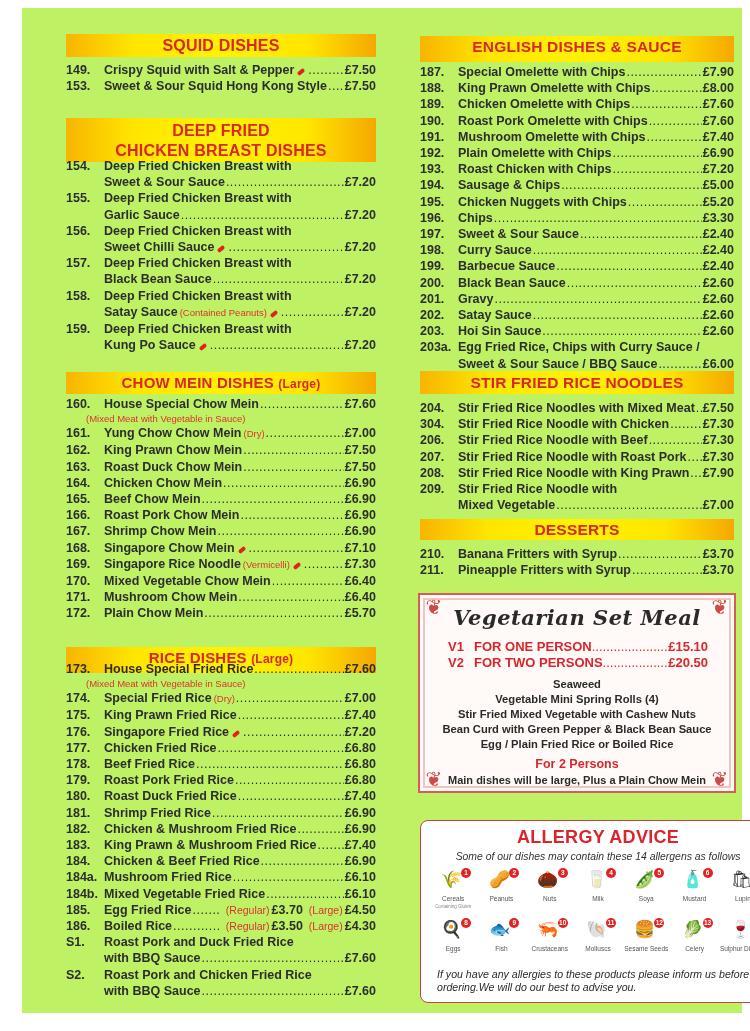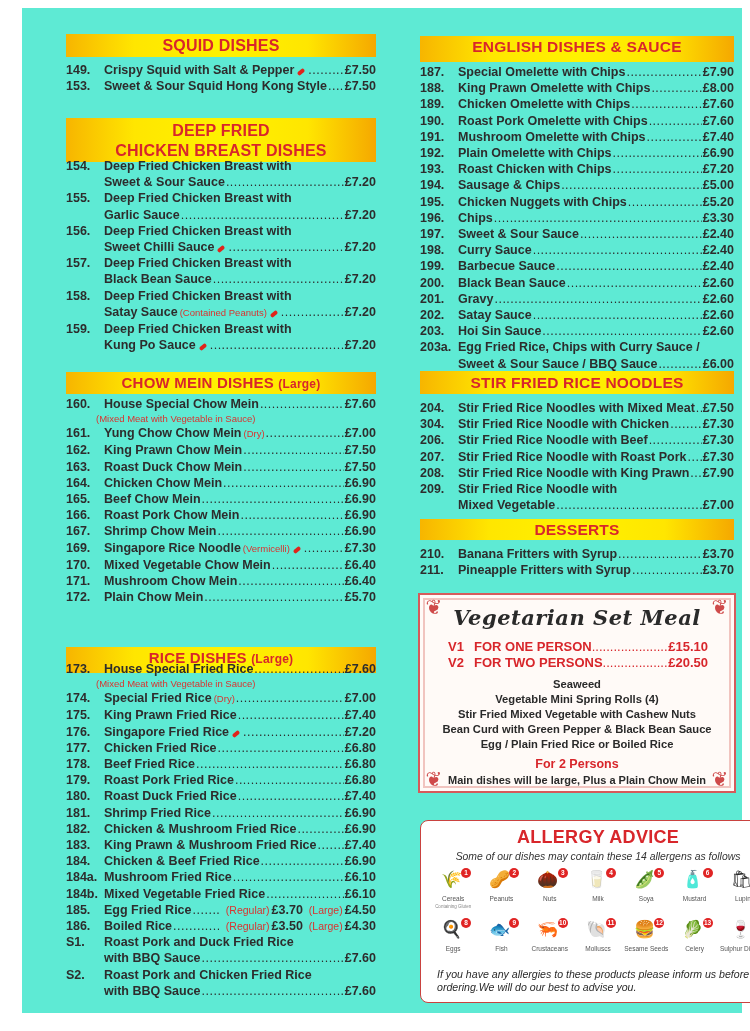--- a/index.html
+++ b/index.html
@@ -2,21 +2,21 @@
 <html><head>
 <meta charset="utf-8">
 <style>
   html, body { margin:0; padding:0; }
   body {
     width:750px; height:1031px; background:#ffffff; position:relative; overflow:hidden;
     font-family:"Liberation Sans", "DejaVu Sans", sans-serif; color:#2a2a2a;
   }
   .page {
     position:absolute; left:22px; top:8px; width:720px; height:1005px;
-    background:#5eead4;
+    background:#bef264;
   }
   .col { position:absolute; top:0; }
   .col-left { left:44px; width:310px; }
   .col-right { left:398px; width:314px; }
 
   .hdr {
     position:absolute; left:0; right:0;
     background:linear-gradient(90deg,#f7b500 0%,#ffe600 22%,#fff200 50%,#ffe600 78%,#f5a800 100%);
     color:#d8262b; font-weight:bold; text-align:center; letter-spacing:0.2px;
     font-family:"Liberation Sans", sans-serif;
@@ -26,21 +26,21 @@
   .items { position:absolute; left:0; right:0; }
   .item { position:relative; font-size:12.5px; font-weight:bold; line-height:16.2px; color:#2d2d2d; }
   .item .num { position:absolute; left:0; top:0; width:38px; }
   .item .body { margin-left:38px; display:flex; align-items:baseline; }
   .item .body .name { white-space:nowrap; }
   .item .body .note { color:#d9332f; font-weight:normal; font-size:9.5px; margin-left:2px; white-space:nowrap; }
   .item .body .dots { flex:1; overflow:hidden; white-space:nowrap; margin:0 1px; letter-spacing:0.5px; font-weight:normal; }
   .item .body .dots::after { content:"................................................................................................................"; }
   .item .body .price { white-space:nowrap; }
   .item .line1 { margin-left:38px; white-space:nowrap; }
-  .item .subnote { margin-left:30px; color:#d9332f; font-size:9.5px; font-weight:normal; line-height:13px; }
+  .item .subnote { margin-left:20px; color:#d9332f; font-size:9.5px; font-weight:normal; line-height:13px; }
   .chili { display:inline-block; width:8px; height:4px; background:#e0241b; border-radius:3px; transform:rotate(-40deg); margin:0 2px 2px 3px; vertical-align:middle; }
   .opt { color:#d9332f; font-weight:normal; font-size:10.5px; margin:0 2px 0 6px; }
 
   
   .veg {
     position:absolute; left:-2px; width:318px; top:585px; height:200px;
     background:#fffaf7; border:2px solid #d65b5b; box-sizing:border-box;
     outline:2px solid #f1c4bf; outline-offset:-7px;
   }
   .veg .corner { position:absolute; width:24px; height:24px; color:#cf4a4a; font-size:20px; line-height:24px; text-align:center; }
@@ -227,20 +227,29 @@
         </div>
         <div class="item">
           <span class="num">167.</span>
           <div class="body">
             <span class="name">Shrimp Chow Mein</span>
             <span class="dots"></span>
             <span class="price">£6.90</span>
           </div>
         </div>
         <div class="item">
+          <span class="num">168.</span>
+          <div class="body">
+            <span class="name">Singapore Chow Mein</span>
+            <span class="chili"></span>
+            <span class="dots"></span>
+            <span class="price">£7.10</span>
+          </div>
+        </div>
+        <div class="item">
           <span class="num">169.</span>
           <div class="body">
             <span class="name">Singapore Rice Noodle</span>
             <span class="note">(Vermicelli)</span>
             <span class="chili"></span>
             <span class="dots"></span>
             <span class="price">£7.30</span>
           </div>
         </div>
         <div class="item">

